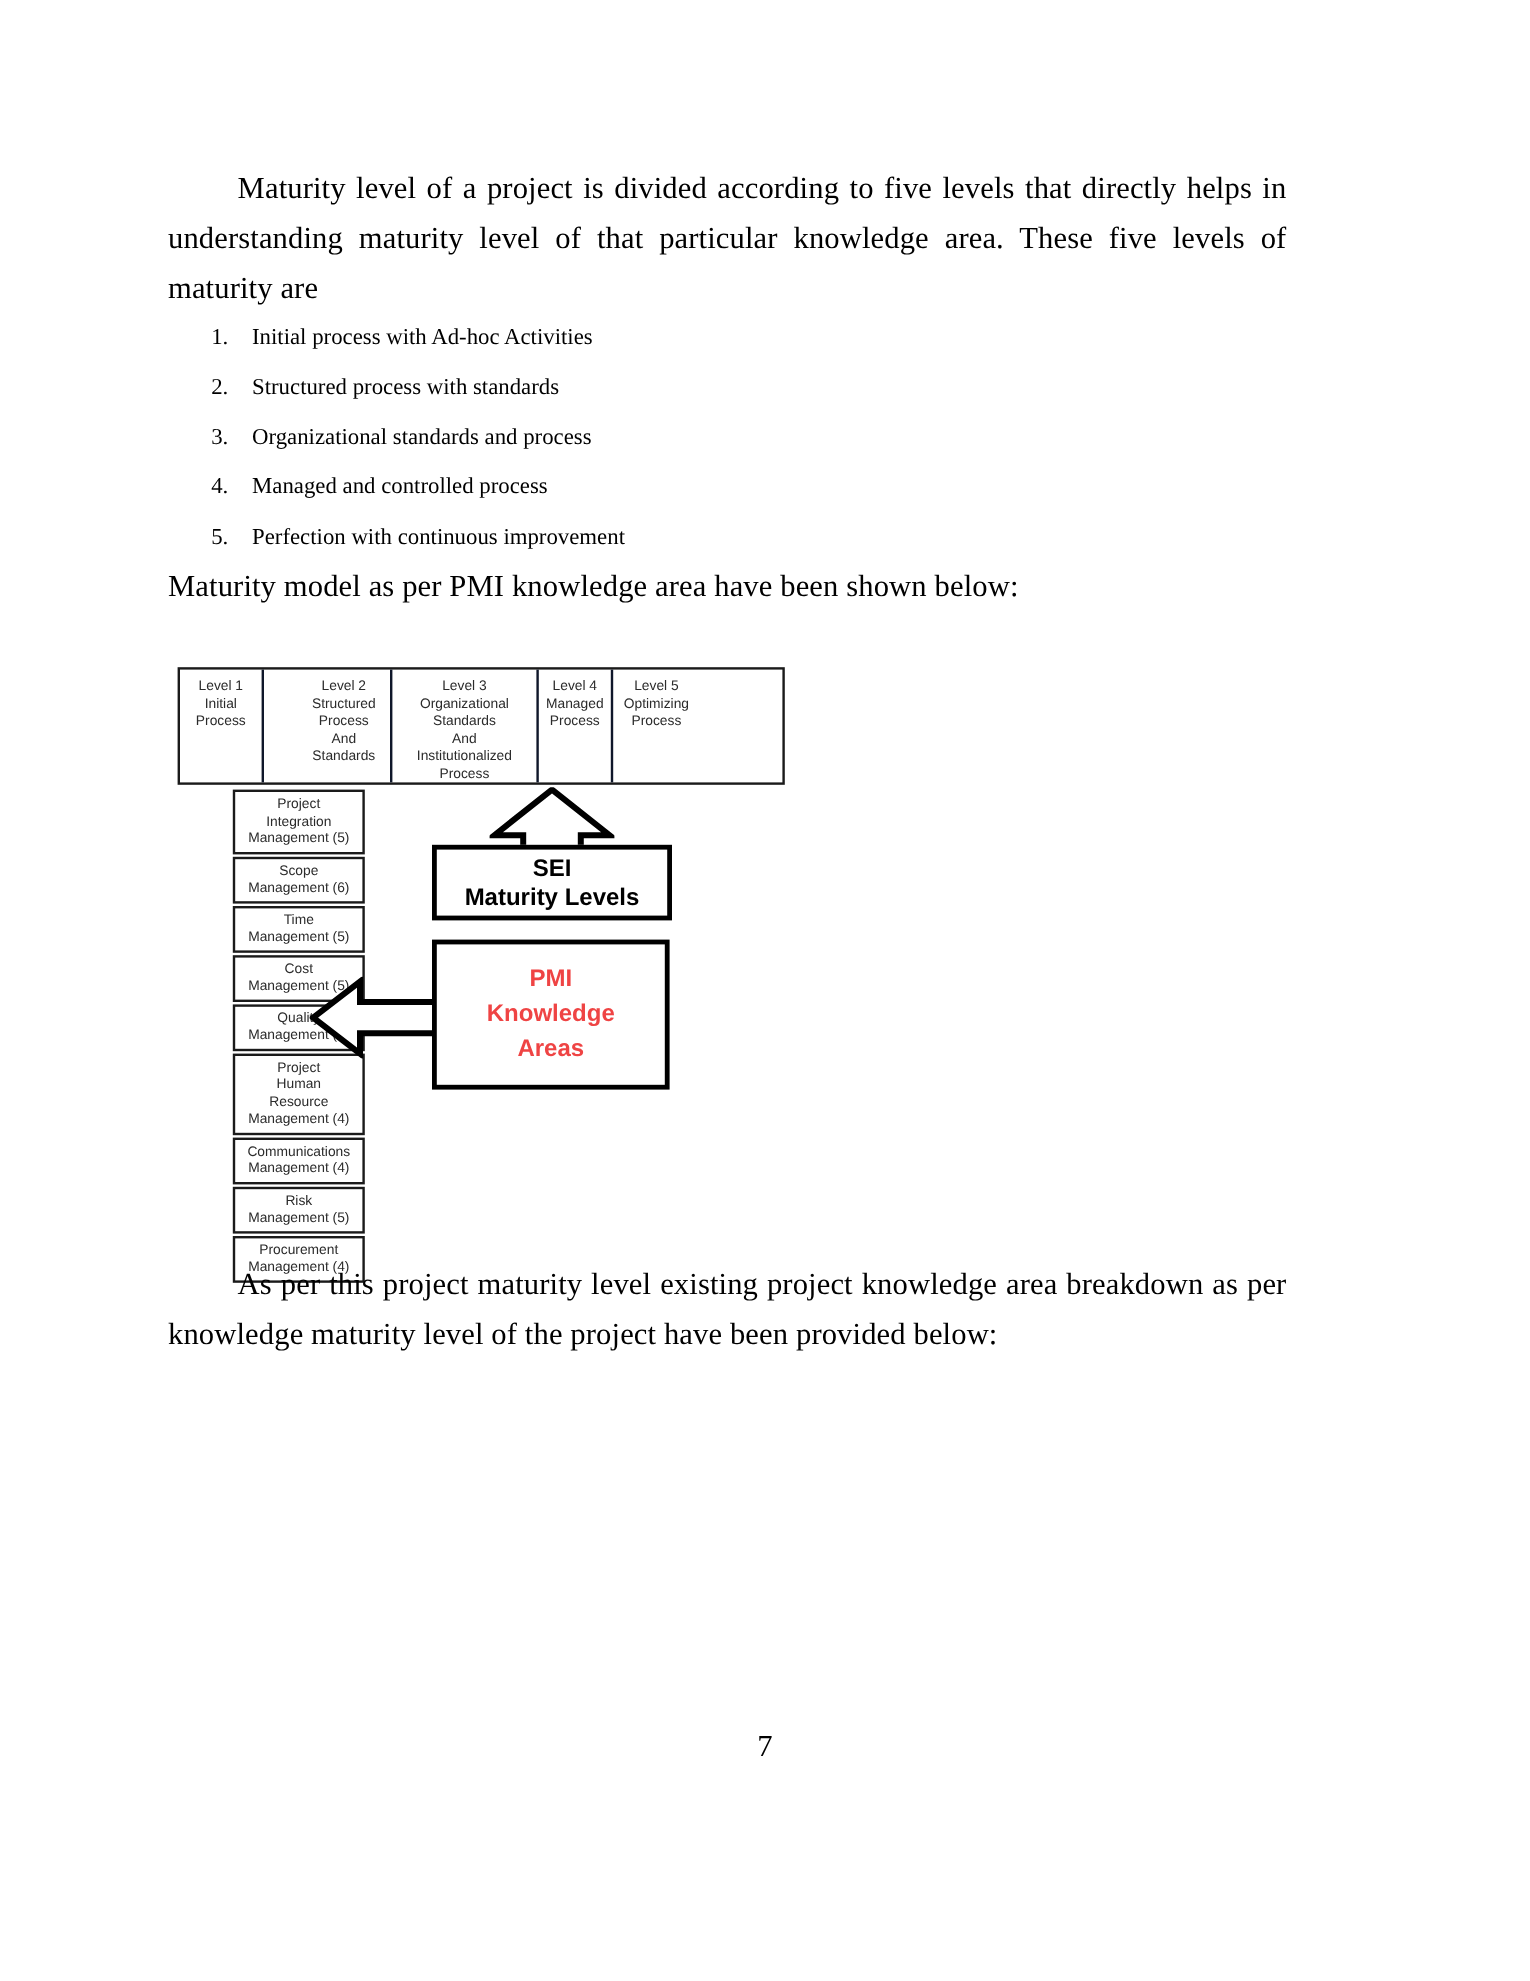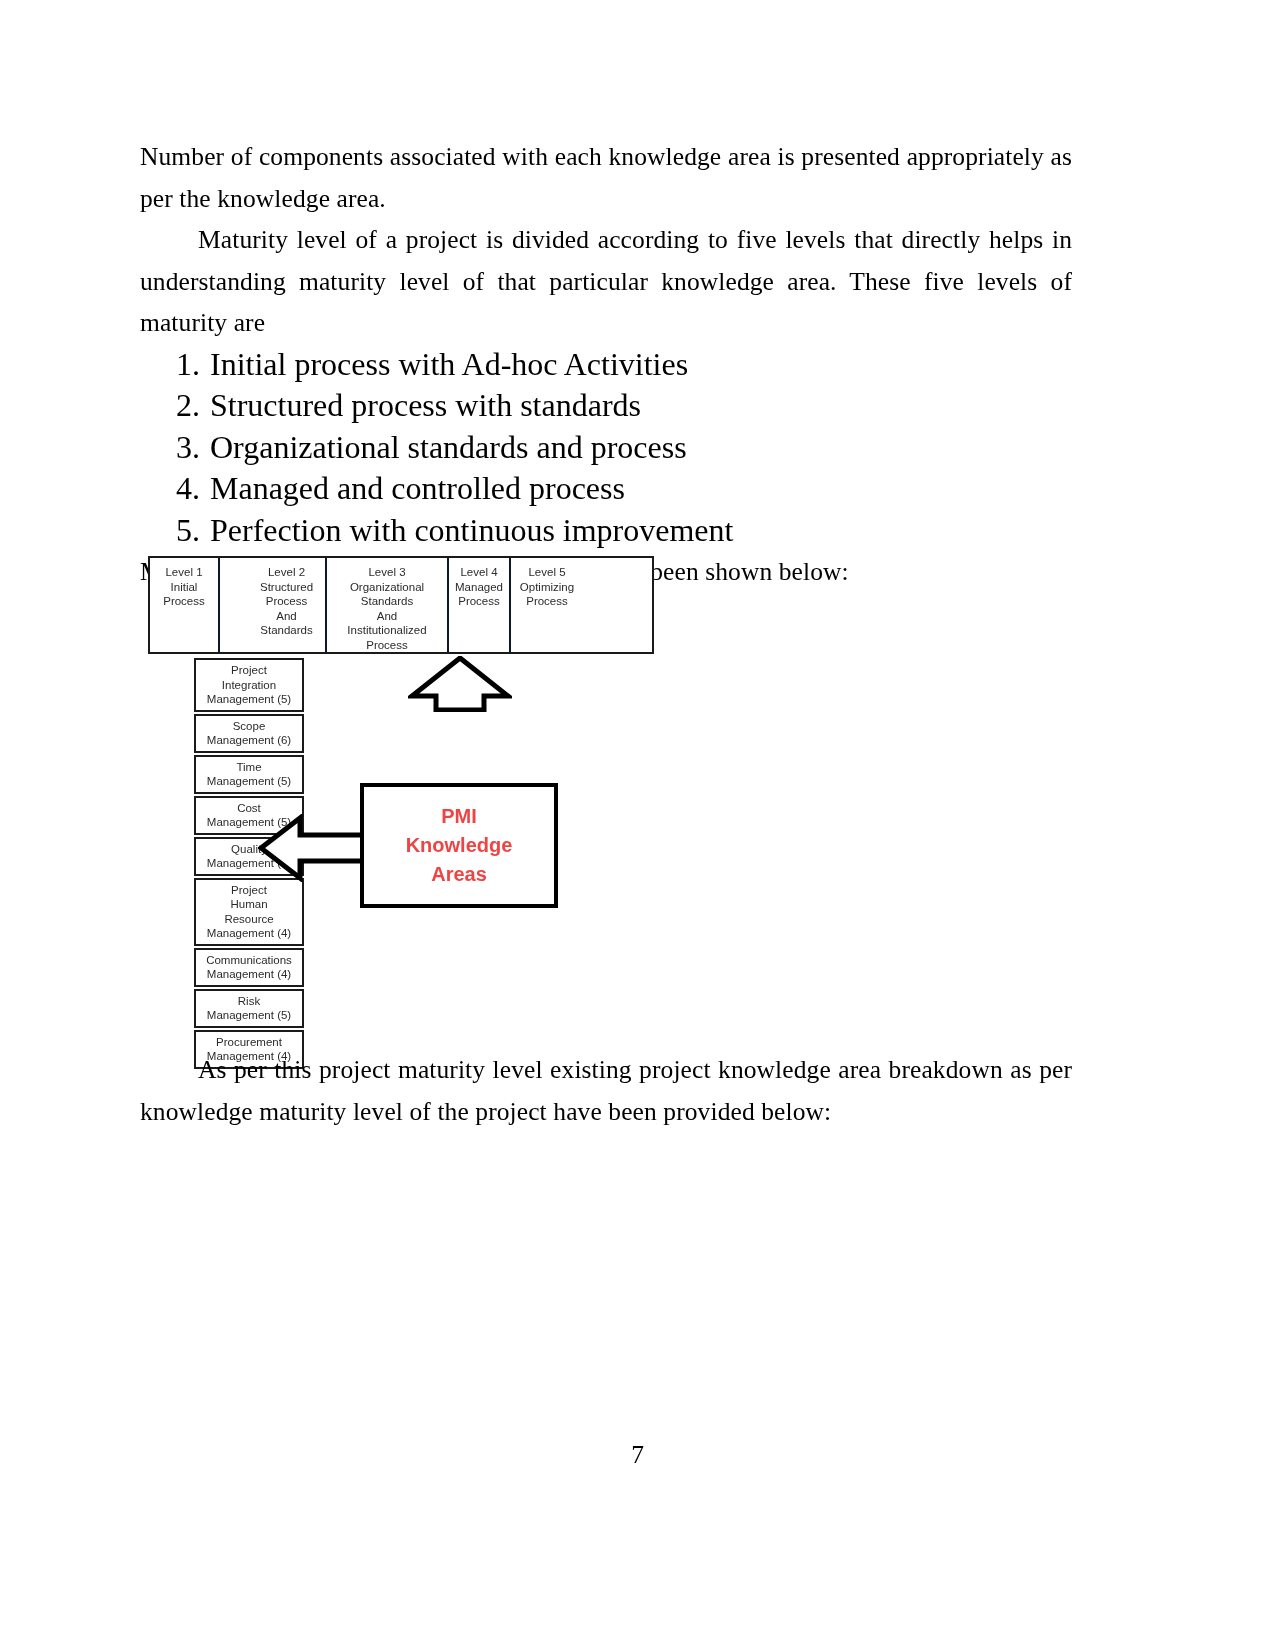--- a/index.html
+++ b/index.html
@@ -47,21 +47,21 @@
   }
 
   ol.levels {
     margin: 0;
     padding: 0 0 0 0;
     list-style: none;
     counter-reset: lv;
   }
   ol.levels li {
     counter-increment: lv;
-    font-size: 32px;
+    font-size: 19px;
     line-height: 41.5px;
     position: relative;
     padding-left: 70px;
     margin: 0;
     height: 41.5px;
   }
   ol.levels li::before {
     content: counter(lv) ".";
     position: absolute;
     left: 36px;
@@ -215,21 +215,20 @@
     font-family: "Liberation Serif", "DejaVu Serif", serif;
   }
 </style>
 </head>
 <body>
 
 <div class="page">
 
   <div class="content">
 
-    <p class="body-text">Number of components associated with each knowledge area is presented appropriately as per the knowledge area.</p>
 
     <p class="body-text indent">Maturity level of a project is divided according to five levels that directly helps in understanding maturity level of that particular knowledge area. These five levels of maturity are</p>
 
     <ol class="levels">
       <li>Initial process with Ad-hoc Activities</li>
       <li>Structured process with standards</li>
       <li>Organizational standards and process</li>
       <li>Managed and controlled process</li>
       <li>Perfection with continuous improvement</li>
     </ol>
@@ -299,20 +298,22 @@
       <div class="ka-box" style="white-space:pre-line">Risk
 Management (5)</div>
       <div class="ka-box" style="white-space:pre-line">Procurement
 Management (4)</div>
     </div>
 
     <svg class="sei-arrow" viewBox="0 0 104 56">
       <path d="M52 2 L100 40 L76 40 L76 54 L28 54 L28 40 L4 40 Z" fill="#ffffff" stroke="#000000" stroke-width="5" stroke-linejoin="miter"></path>
     </svg>
 
+    <div class="sei-box" style="white-space:pre-line">SEI
+Maturity Levels</div>
 
     <svg class="pmi-arrow" viewBox="0 0 112 68">
       <path d="M3 34 L42 4 L42 21 L109 21 L109 47 L42 47 L42 64 Z" fill="#ffffff" stroke="#000000" stroke-width="5" stroke-linejoin="miter"></path>
     </svg>
 
     <div class="pmi-box" style="white-space:pre-line">PMI
 Knowledge
 Areas</div>
   </div>
 

